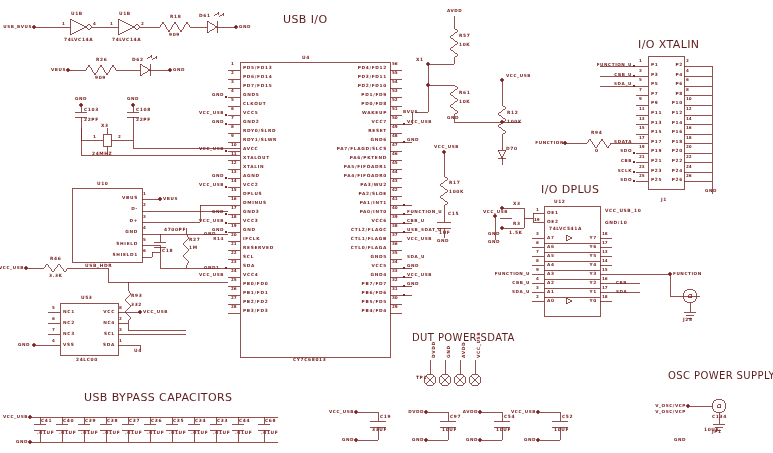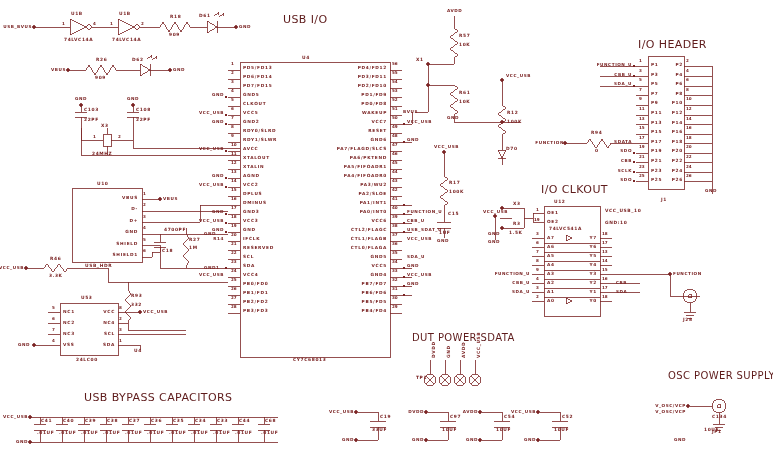--- a/index.html
+++ b/index.html
@@ -497,22 +497,22 @@
       <line x1="402" y1="223" x2="412" y2="223"></line>
       <line x1="402" y1="232" x2="412" y2="232"></line>
       <line x1="402" y1="268" x2="412" y2="268"></line>
       <line x1="402" y1="277" x2="412" y2="277"></line>
       <line x1="402" y1="286" x2="412" y2="286"></line>
       <line x1="402" y1="295" x2="412" y2="295"></line>
     </g>
   </svg>
 
   <div class="ti" style="left:283px;top:14px;">USB I/O</div>
-  <div class="ti" style="left:638px;top:39px;">I/O HEADER</div>
-  <div class="ti" style="left:541px;top:184px;">I/O CLKOUT</div>
+  <div class="ti" style="left:638px;top:39px;">I/O XTALIN</div>
+  <div class="ti" style="left:541px;top:184px;">I/O DPLUS</div>
   <div class="ti" style="left:412px;top:333px;font-size:10px;">DUT POWER SDATA</div>
   <div class="ti" style="left:84px;top:392px;">USB BYPASS CAPACITORS</div>
   <div class="ti" style="left:668px;top:371px;font-size:10px;">OSC POWER SUPPLY</div>
 
   <div class="t r" style="left:0px;top:25px;width:32px;">USB_BVUS</div>
   <div class="ref" style="left:71px;top:12px;">U1B</div>
   <div class="ref" style="left:64px;top:38px;">74LVC14A</div>
   <div class="ref" style="left:119px;top:12px;">U1B</div>
   <div class="ref" style="left:112px;top:38px;">74LVC14A</div>
   <div class="pnum" style="left:62px;top:22px;">1</div>

